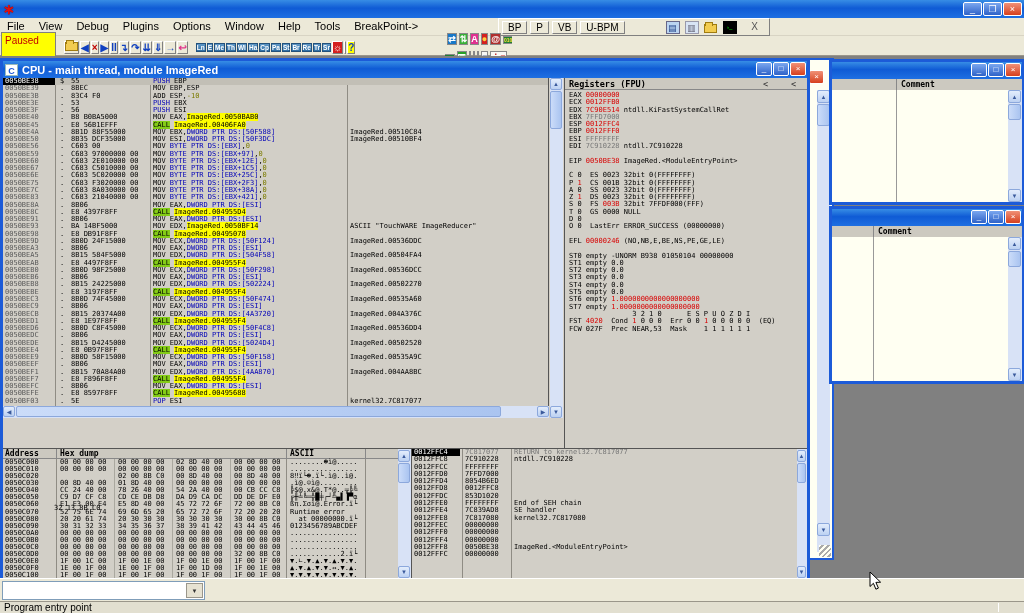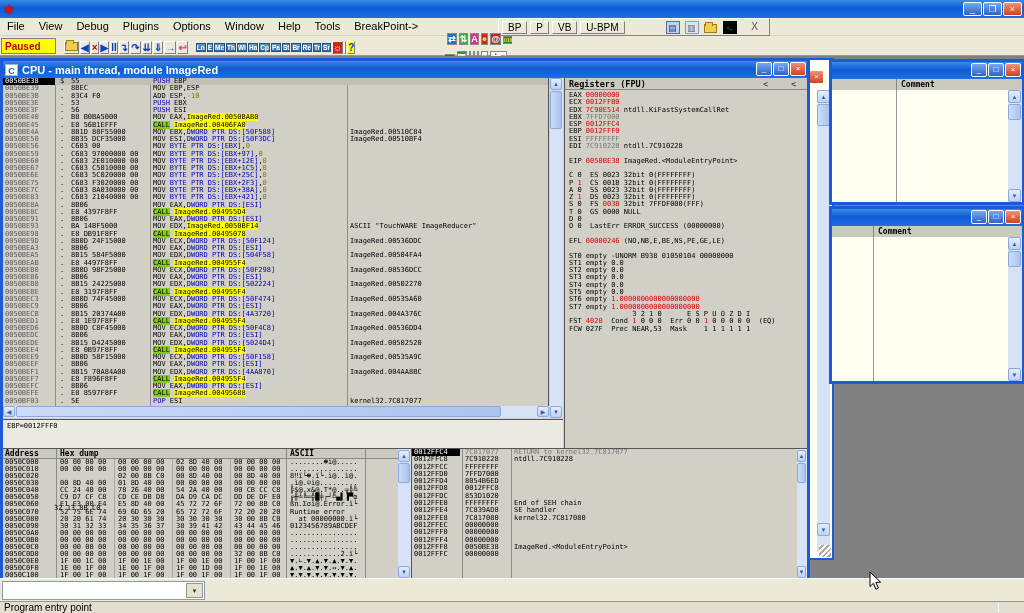--- a/index.html
+++ b/index.html
@@ -19,21 +19,21 @@
 
   .menubar { position:absolute; left:0; top:18px; width:1024px; height:18px; background:#ECE9D8; border-bottom:1px solid #D8D4C4; font-size:11px; }
   .menu-item { display:inline-block; padding:2px 7px 3px 7px; color:#000; }
   .plugin-strip { position:absolute; left:498px; top:0px; width:272px; height:18px; border:1px solid; border-color:#fff #808080 #808080 #fff; background:#ECE9D8; display:flex; align-items:center; }
   .pbtn { height:14px; margin-left:3px; padding:0 5px; font-size:10px; line-height:13px; background:#ECE9D8; border:1px solid; border-color:#fff #808080 #808080 #fff; }
   .pico { width:14px; height:13px; margin-left:5px; font-size:9px; line-height:12px; text-align:center; }
   .console-ico { background:#000; color:#0f0; font-size:6px; line-height:12px; }
   .pclose { margin-left:10px; width:16px; height:14px; text-align:center; font-size:10px; color:#555; line-height:13px; }
 
   .toolbar { position:absolute; left:0; top:36px; width:1024px; height:20px; background:#ECE9D8; border-bottom:1px solid #9a968a; display:flex; align-items:center; }
-  .paused { width:55px; height:16px; margin-left:1px; background:#FFFF00; color:#C00000; font-weight:bold; font-size:10px; padding:2px 0 0 3px; border:1px solid #808080; }
+  .paused { width:55px; height:28px; margin-left:1px; background:#FFFF00; color:#C00000; font-weight:normal; font-size:10px; padding:2px 0 0 3px; border:1px solid #808080; }
   .tbtn { width:21px; height:17px; margin-left:1px; background:#ECE9D8; border:1px solid; border-color:#fff #808080 #808080 #fff; font-size:10px; text-align:center; line-height:15px; font-weight:bold; color:#1040C0; }
   .gap { width:7px; }
   .letterbtn { width:11px; height:15px; margin-left:1px; background:linear-gradient(180deg,#5E97C6,#2F6FA5); color:#fff; font-size:6.5px; line-height:14px; text-align:center; border:1px solid #24527C; font-weight:bold; }
   .cicon { width:14px; height:15px; margin-left:2px; font-size:9px; font-weight:bold; text-align:center; line-height:14px; border:1px solid #888; }
   .folder { display:inline-block; width:13px; height:9px; background:#F2CC50; border:1px solid #A07C10; position:relative; margin-top:3px; }
   .folder::before { content:""; position:absolute; left:0; top:-3px; width:6px; height:3px; background:#F2CC50; border:1px solid #A07C10; border-bottom:none; }
   .rainbow { background:linear-gradient(90deg,#E00,#E80,#EE0,#0C0,#06E,#90E); color:transparent; }
 
   
   .mdi { position:absolute; left:0; top:56px; width:1024px; height:522px; background:#808080; overflow:hidden; }
@@ -273,23 +273,20 @@
         <div class="sb-thumb" style="left:0;top:13px;width:12px;height:38px;"></div>
         <div class="sb-btn" style="left:0;bottom:0;width:12px;height:12px;line-height:11px;">▼</div>
       </div>
 
       <div class="sb" style="left:0;top:345px;width:546px;height:12px;">
         <div class="sb-btn" style="left:0;top:0;width:12px;height:11px;line-height:10px;">◀</div>
         <div class="sb-thumb" style="left:13px;top:0;width:485px;height:11px;"></div>
         <div class="sb-btn" style="right:0;top:0;width:12px;height:11px;line-height:10px;">▶</div>
       </div>
 
-      <div class="info-pane mono" style="left:0;top:358px;width:560px;height:29px;">
-        <div class="info-text">EBP=0012FFF0</div>
-      </div>
 
       <div class="pane mono" style="left:561px;top:17px;width:243px;height:370px;border-left:1px solid #555;">
         <div class="reg-header">
           <span>Registers (FPU)</span>
           <span class="reg-arr" style="left:198px;">&lt;</span>
           <span class="reg-arr" style="left:226px;">&lt;</span>
         </div>
         <div id="reg-lines" style="position:absolute;left:4px;top:14px;right:12px;">
             <div class="rline"><span class="t-k">EAX </span><span class="t-r">00000000</span></div>
             <div class="rline"><span class="t-k">ECX </span><span class="t-r">0012FFB0</span></div>

